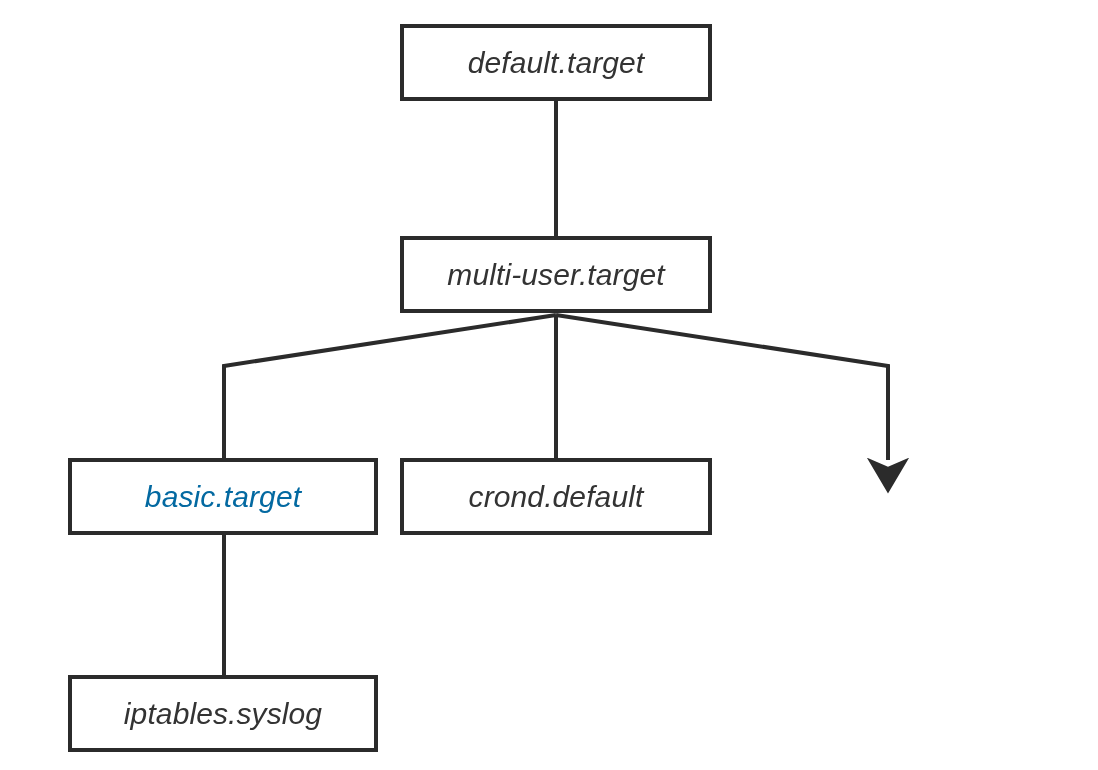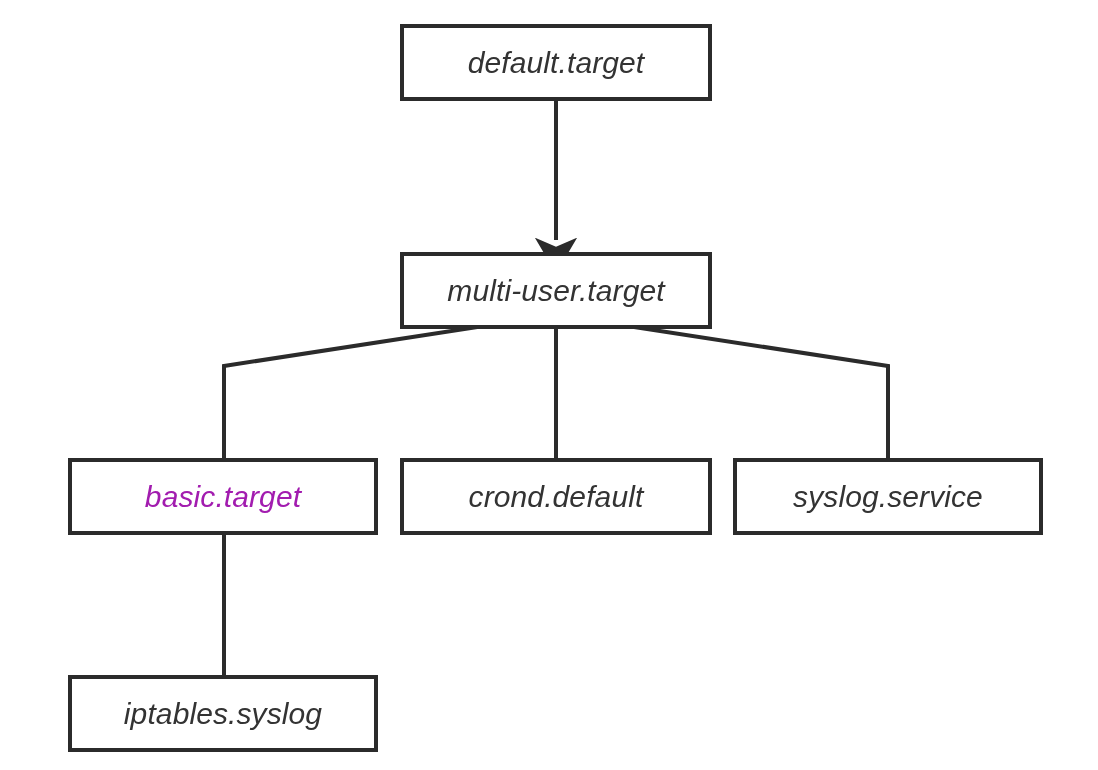--- a/index.html
+++ b/index.html
@@ -66,33 +66,30 @@
 
     <path d="M 556,315 L 888,366 L 888,460" fill="none" stroke="#2b2b2b" stroke-width="4" stroke-linejoin="miter" marker-end="url(#arrowhead)"></path>
 
     <line x1="224" y1="535" x2="224" y2="677" stroke="#2b2b2b" stroke-width="4" marker-end="url(#arrowhead)"></line>
   </svg>
 
   <div class="node" style="left: 400px; top: 24px; width: 312px; height: 77px; border-color: rgb(43, 43, 43);">
     <span class="node-label" style="color: rgb(51, 51, 51);">default.target</span>
   </div>
 
-  <div class="node" style="left: 400px; top: 252px; width: 312px; height: 77px; border-color: rgb(43, 43, 43);">
+  <div class="node" style="left: 400px; top: 236px; width: 312px; height: 77px; border-color: rgb(43, 43, 43);">
     <span class="node-label" style="color: rgb(51, 51, 51);">multi-user.target</span>
   </div>
 
   <div class="node" style="left: 68px; top: 458px; width: 310px; height: 77px; border-color: rgb(43, 43, 43);">
-    <span class="node-label" style="color: #a21caf;">basic.target</span>
+    <span class="node-label" style="color: #0369a1;">basic.target</span>
   </div>
 
   <div class="node" style="left: 400px; top: 458px; width: 312px; height: 77px; border-color: rgb(43, 43, 43);">
     <span class="node-label" style="color: rgb(51, 51, 51);">crond.default</span>
   </div>
 
-  <div class="node" style="left: 733px; top: 458px; width: 310px; height: 77px; border-color: rgb(43, 43, 43);">
-    <span class="node-label" style="color: rgb(51, 51, 51);">syslog.service</span>
-  </div>
 
   <div class="node" style="left: 68px; top: 675px; width: 310px; height: 77px; border-color: rgb(43, 43, 43);">
     <span class="node-label" style="color: rgb(51, 51, 51);">iptables.syslog</span>
   </div>
 
 </div>
 
 </body></html>

